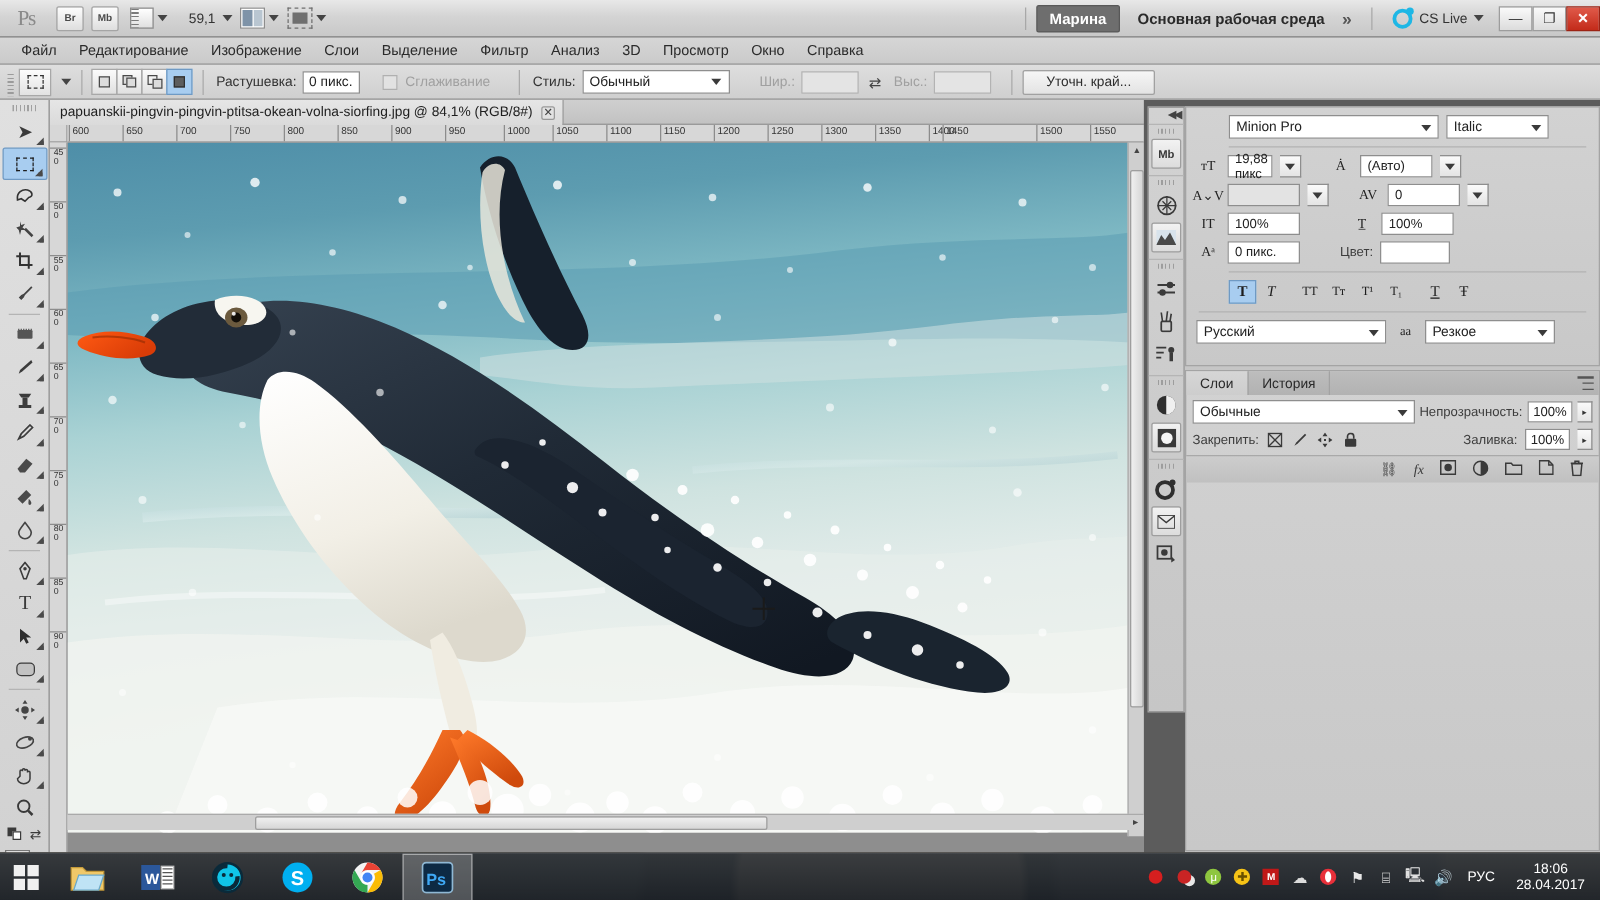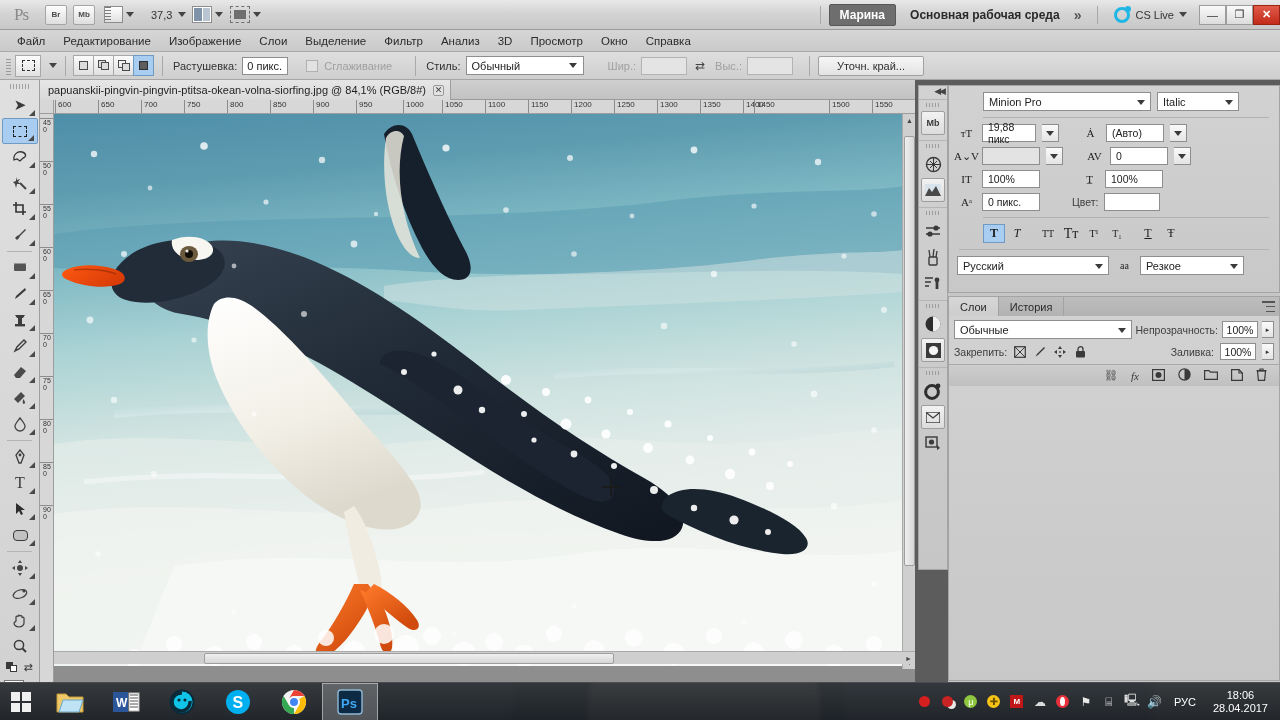--- a/index.html
+++ b/index.html
@@ -264,21 +264,21 @@
   <div class="appbar">
     <div class="ps-logo">Ps</div>
     <div class="tbtn">Br</div>
     <div class="tbtn">Mb</div>
     <div class="tbtn2">
       <span style="width:19px;height:17px;border:1px solid #8d8d8d;background:linear-gradient(#fff,#e0e0e0);display:flex">
         <span style="width:6px;height:15px;background-image:repeating-linear-gradient(#7a7a7a 0 1px,transparent 1px 3px);"></span>
       </span>
       <span class="caret"></span>
     </div>
-    <div class="zoomval">37,3</div>
+    <div class="zoomval">59,1</div>
     <span class="caret"></span>
     <div class="tbtn2">
       <span style="width:20px;height:17px;border:1px solid #8d8d8d;background:#fff;display:flex;gap:1px;padding:1px">
         <i style="flex:1;background:#7e93a8"></i>
           <i style="flex:1;background:#b9c6d1"></i>
       </span>
       <span class="caret"></span>
     </div>
     <div class="tbtn2">
       <span style="width:20px;height:17px;border:1px dashed #6f6f6f;display:flex;align-items:center;justify-content:center">
@@ -902,21 +902,21 @@
           <span class="cselect" style="width:82px">
             <span>Italic</span>
             <span class="cv"></span>
           </span>
         </div>
 
         <div class="char-hr" style="margin-left:26px"></div>
 
         <div class="crow">
           <span class="cico">ᴛT</span>
-          <span class="cfield white" style="width:54px">19,88 пикс</span>
+          <span class="cfield white" style="width:36px">19,88 пикс</span>
           <span class="cstep">
               <i class="cv2"></i>
             </span>
           <span class="cico" style="margin-left:16px">Ȧ</span>
           <span class="cfield white" style="width:58px">(Авто)</span>
           <span class="cstep">
               <i class="cv2"></i>
             </span>
         </div>
 
@@ -946,21 +946,21 @@
           <span class="lay-lbl" style="margin-left:26px">Цвет:</span>
           <span class="cfield white" style="width:56px;background:#fff"></span>
         </div>
 
         <div class="char-hr"></div>
 
         <div class="style-row">
           <span class="sbtn on" style="font-weight:bold">T</span>
           <span class="sbtn" style="font-style:italic">T</span>
           <span class="sbtn" style="margin-left:8px;font-size:10px">TT</span>
-          <span class="sbtn" style="font-size:14px">Tт</span>
+          <span class="sbtn" style="font-size:10px">Tт</span>
           <span class="sbtn" style="font-size:10px">T¹</span>
           <span class="sbtn" style="font-size:10px">T₁</span>
           <span class="sbtn" style="margin-left:8px;text-decoration:underline">T</span>
           <span class="sbtn">Ŧ</span>
         </div>
 
         <div class="char-hr" style="margin-left:2px"></div>
 
         <div class="crow" style="margin-bottom:0">
           <span class="cselect" style="width:152px">

